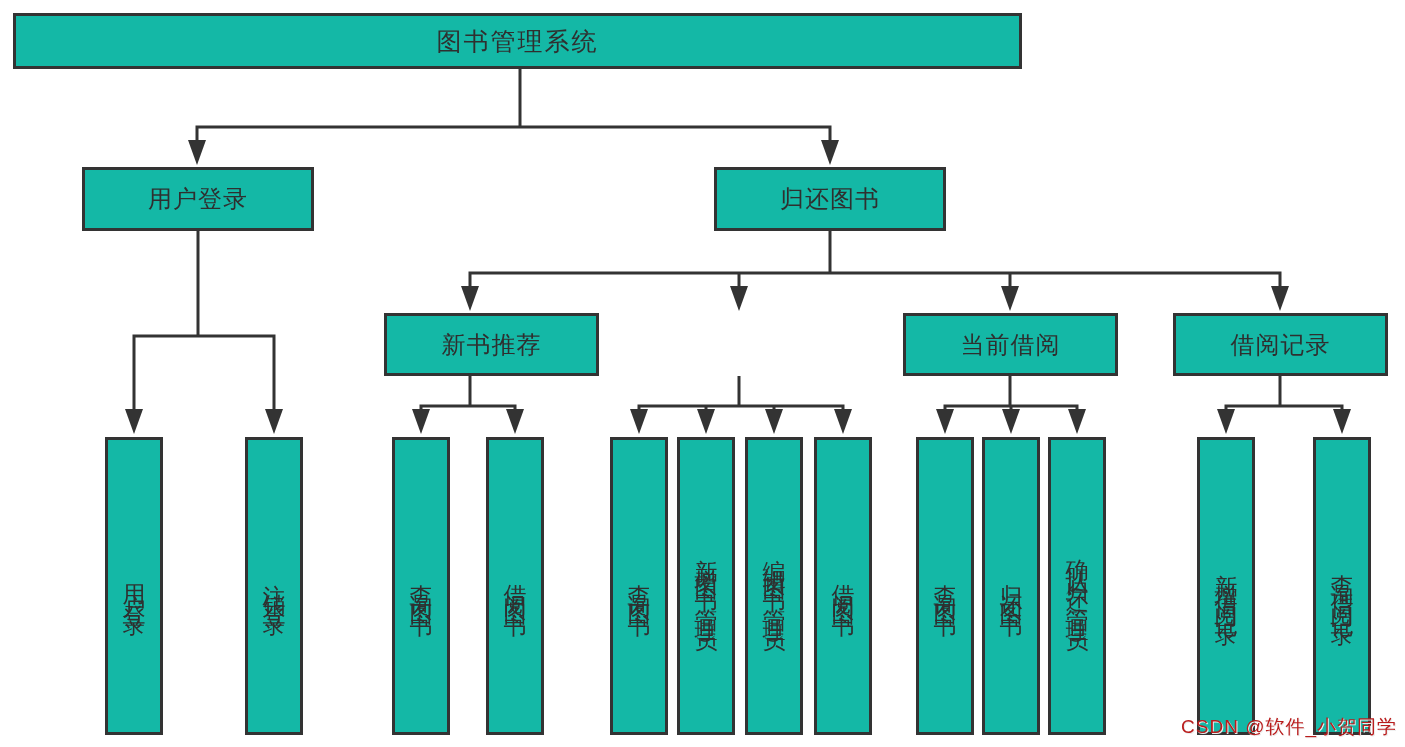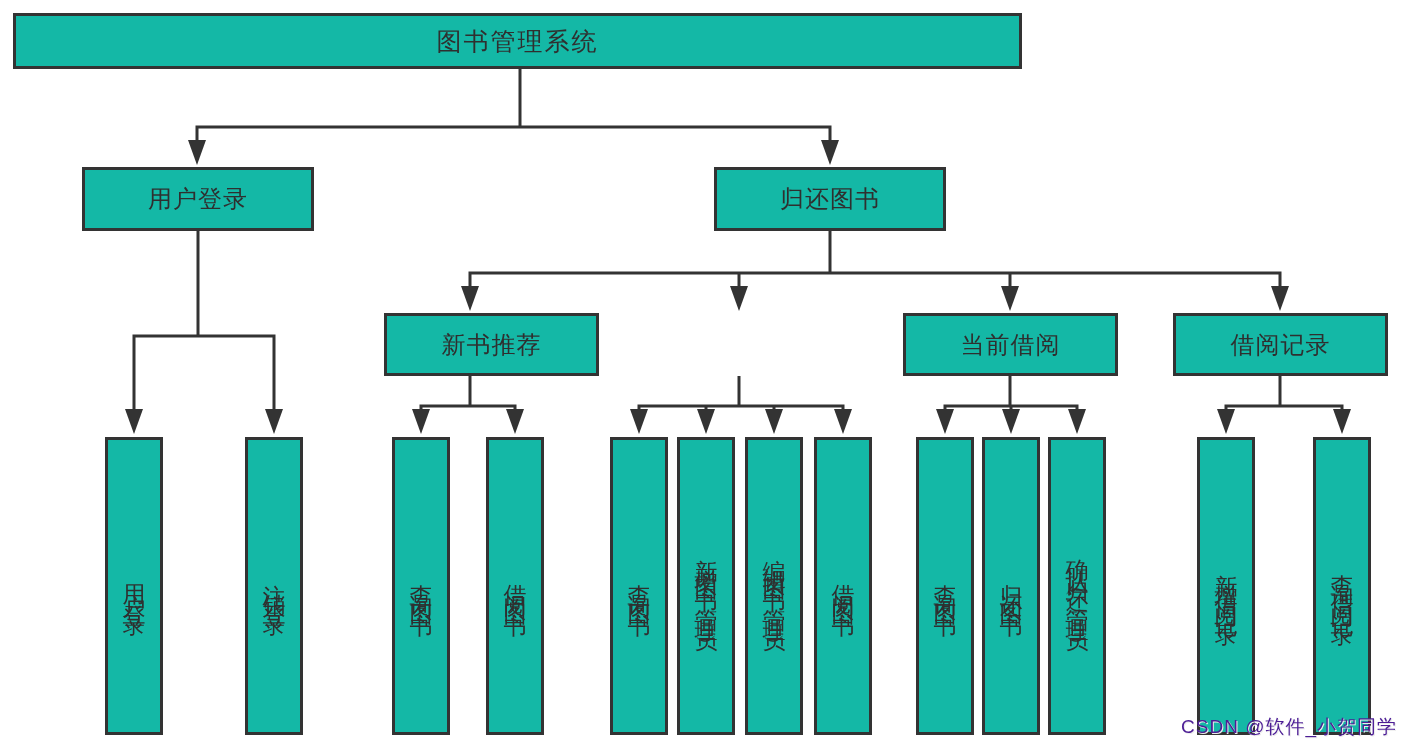--- a/index.html
+++ b/index.html
@@ -72,21 +72,21 @@
   .leafC3 { left: 745px; }  .leafC4 { left: 814px; }
   .leafD1 { left: 916px; }  .leafD2 { left: 982px; }
   .leafD3 { left: 1048px; }
   .leafE1 { left: 1197px; } .leafE2 { left: 1313px; }
   .watermark {
     position: absolute;
     right: 8px;
     bottom: 7px;
     font-size: 19px;
     letter-spacing: 1px;
-    color: #4c1d95;
+    color: #b91c1c;
     text-shadow: 1px 1px 0 #ececec;
     z-index: 5;
     white-space: nowrap;
   }
 </style>
 </head>
 <body>
 
 <div id="canvas">
 

